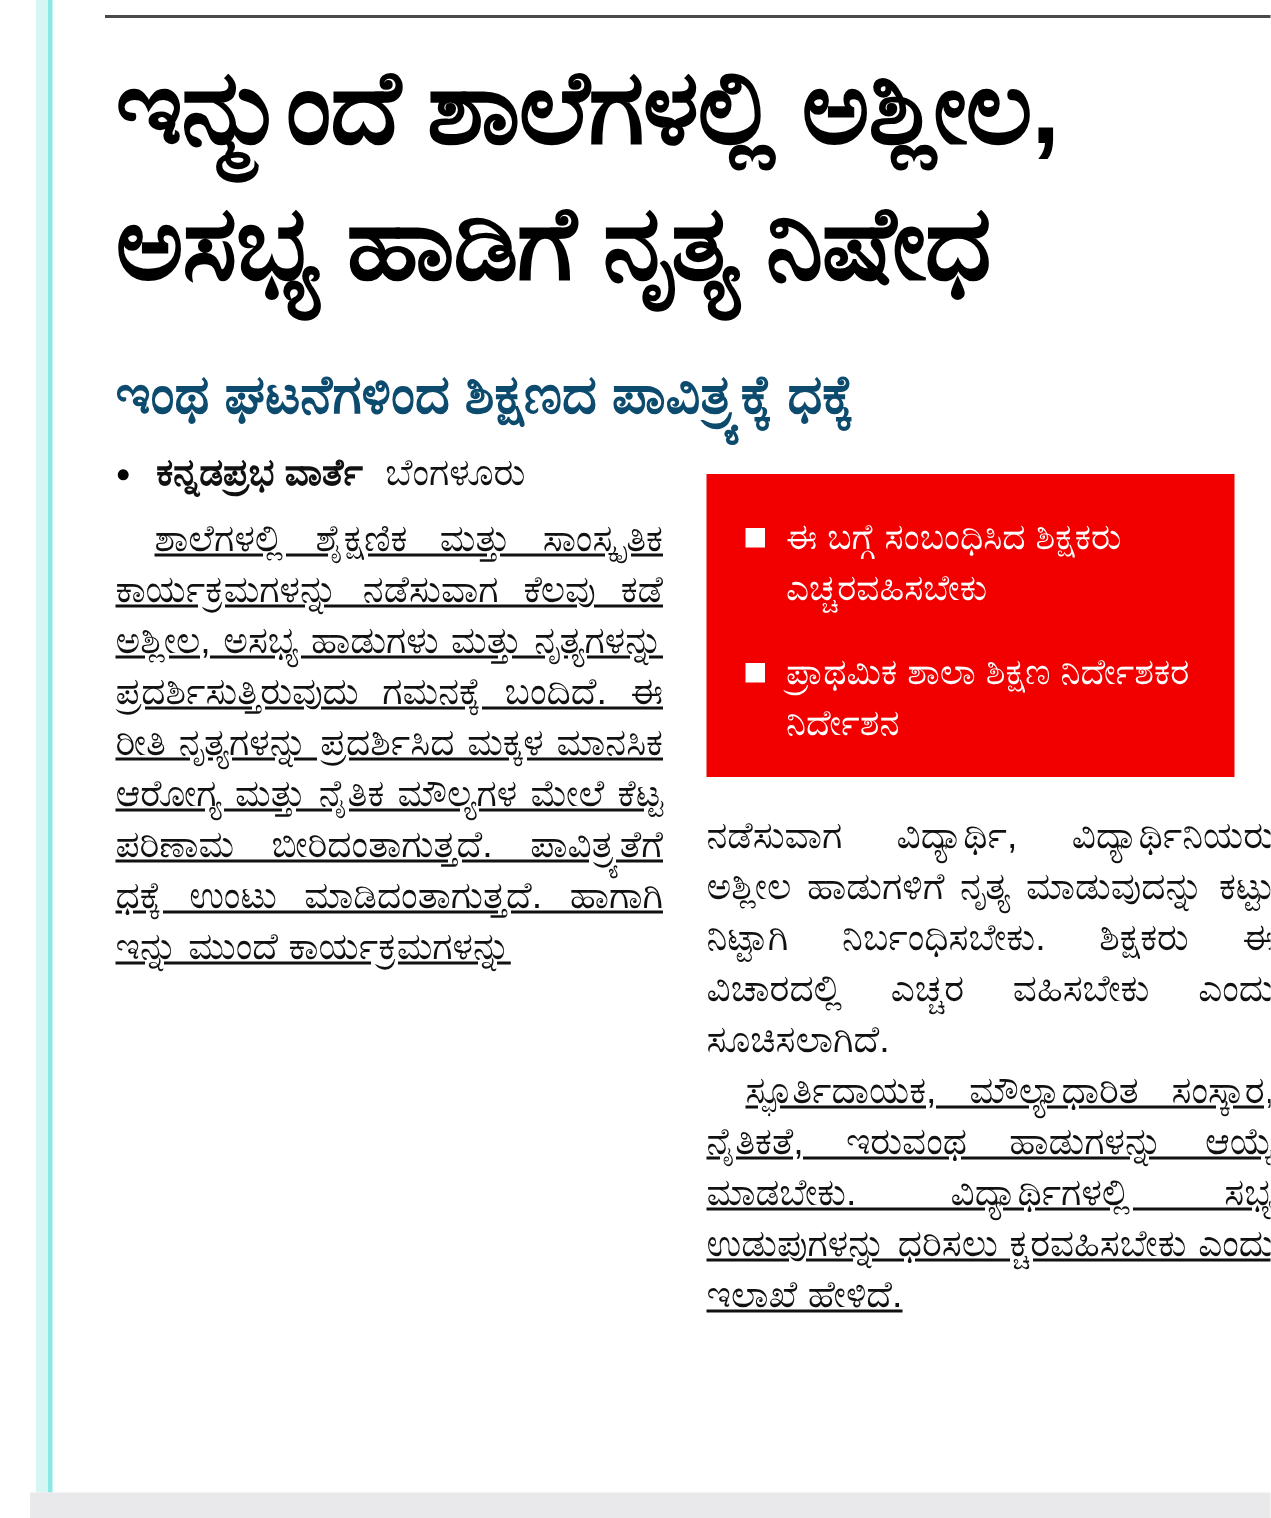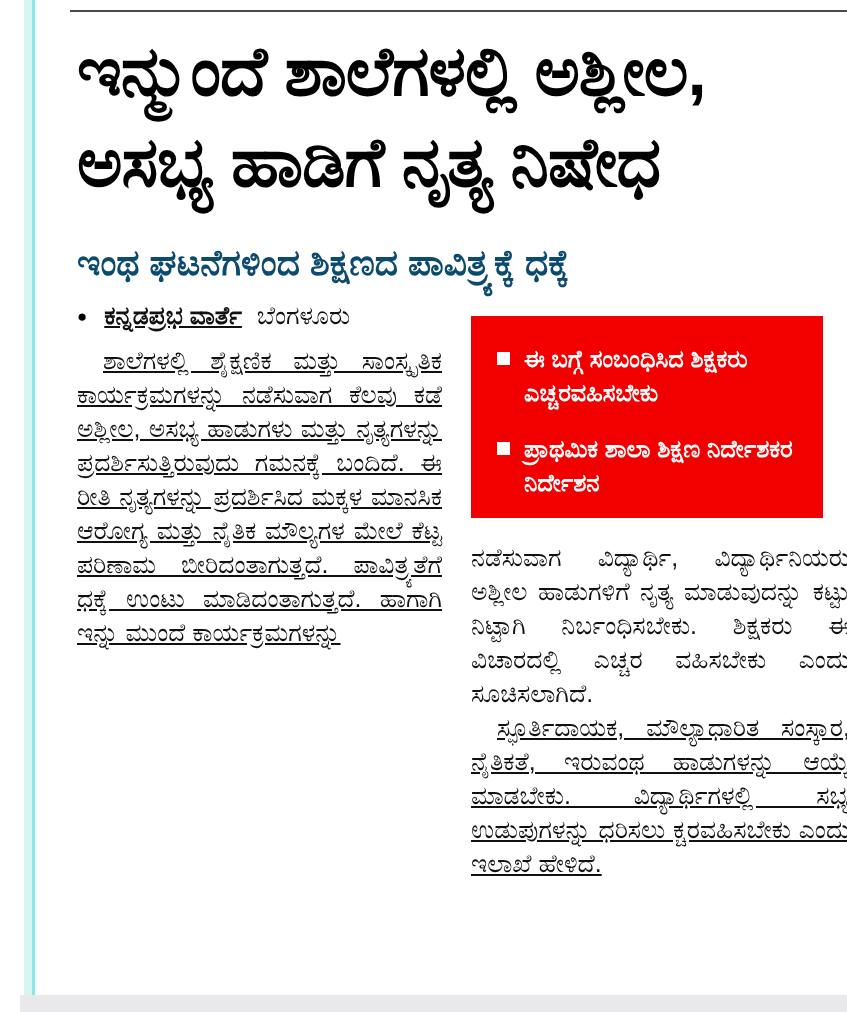--- a/index.html
+++ b/index.html
@@ -34,33 +34,33 @@
 
   .col{position:absolute;color:#111;}
   .col p{margin:0 0 0 0;font-size:25px;line-height:34px;text-align:justify;}
   .col p.indent{text-indent:26px;text-decoration:underline;}
 
   .col-left{left:57px;top:299px;width:365px;}
   .col-right{left:451px;top:316px;width:379px;}
 
   .byline{font-size:25px;line-height:32px;margin-bottom:10px;white-space:nowrap;}
   .byline .dot{display:inline-block;font-size:17px;vertical-align:2px;margin-right:10px;color:#000;}
-  .byline b{font-weight:bold;margin-right:8px;text-decoration:underline;}
+  .byline b{font-weight:bold;margin-right:8px;}
 
   .highlight-box{
     width:352px;height:202px;box-sizing:border-box;
     background:#f20000;color:#ffffff;
     padding:26px 16px 0 26px;
   }
   .hb-item{display:flex;align-items:flex-start;margin-bottom:22px;}
   .hb-bullet{
     flex:0 0 auto;width:13px;height:13px;background:#ffffff;
     margin:10px 14px 0 0;display:inline-block;
   }
-  .hb-text{font-size:24px;line-height:34px;font-weight:bold;}
+  .hb-text{font-size:24px;line-height:34px;font-weight:normal;}
 
   .col-right .body-start{margin-top:22px;}
 </style>
 </head>
 <body>
 
 <div class="stage">
 
   <div class="stripe-pale" style="background: rgb(214, 246, 244);"></div>
   <div class="stripe-bright" style="background: rgb(138, 232, 229);"></div>

